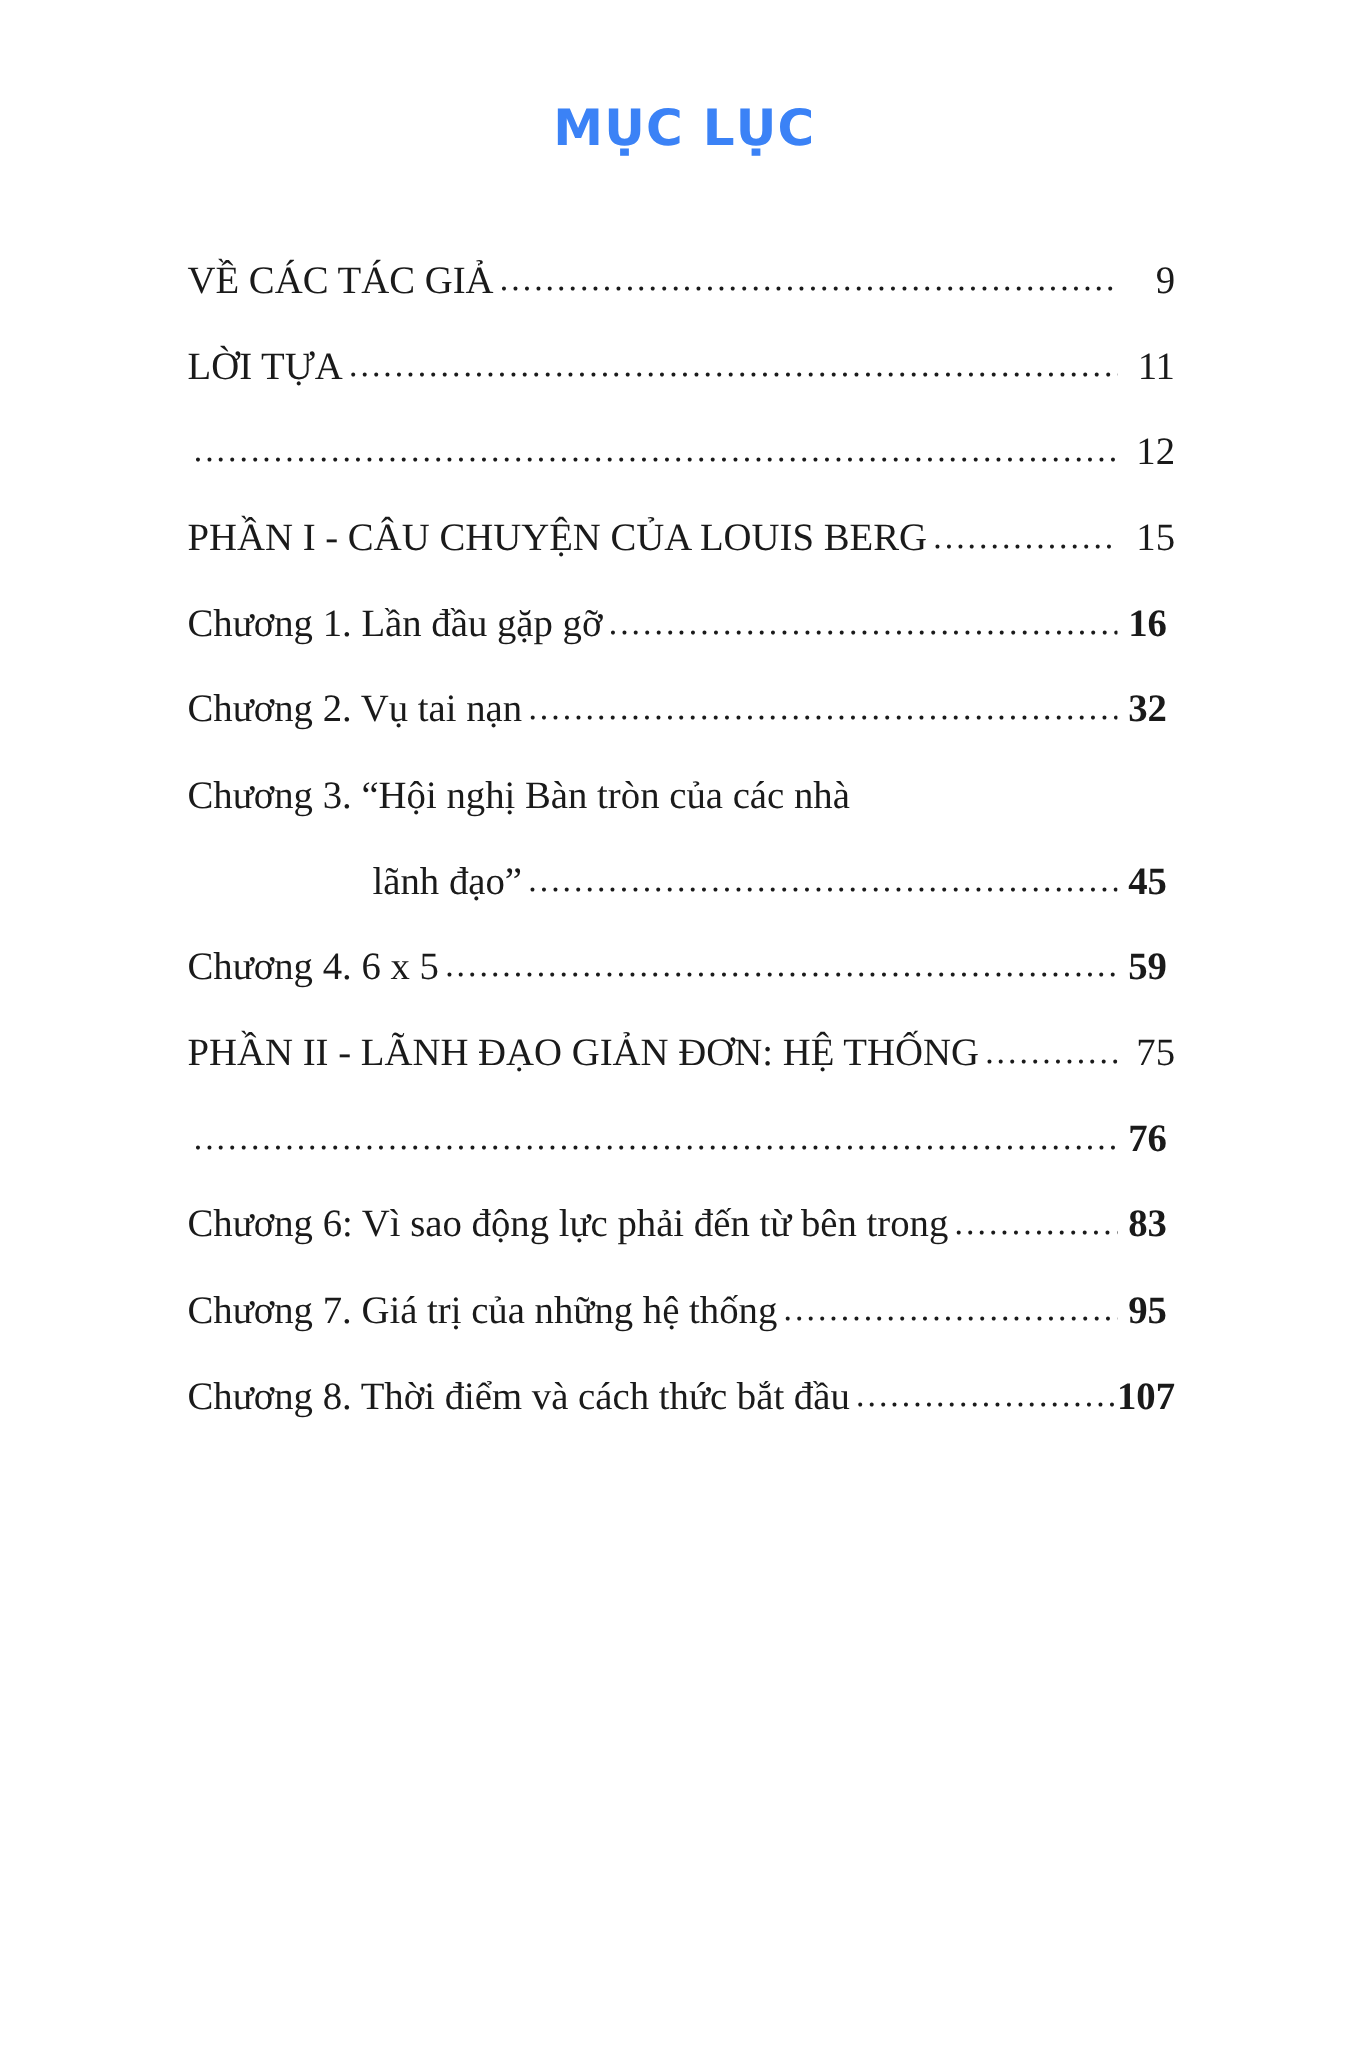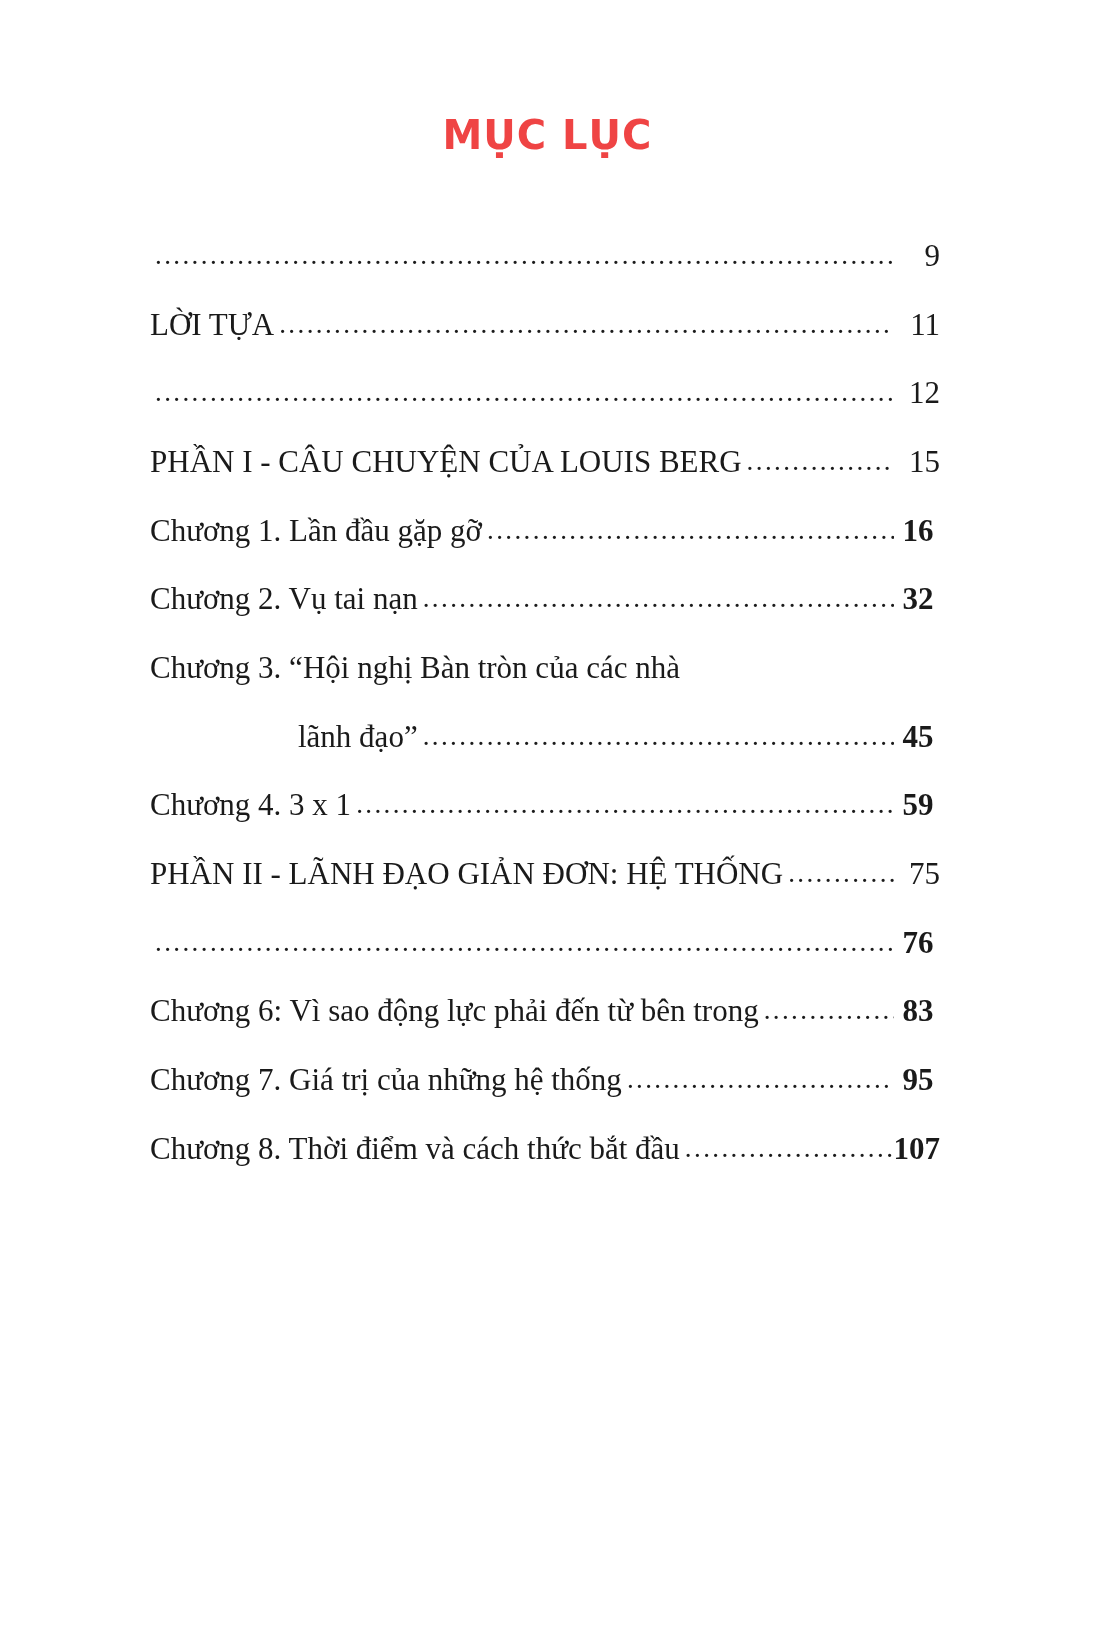--- a/index.html
+++ b/index.html
@@ -20,22 +20,22 @@
     height: 1646px;
     box-sizing: border-box;
     padding: 0;
   }
   .toc-title {
     text-align: center;
     font-family: "DejaVu Sans", sans-serif;
     font-weight: bold;
     font-size: 40px;
     letter-spacing: 1px;
-    color: #ef4444;
-    margin-top: 112px;
+    color: #3b82f6;
+    margin-top: 80px;
     margin-bottom: 0;
   }
   .toc-list {
     margin: 78px 0 0 0;
     padding: 0 155px 0 150px;
     list-style: none;
   }
   .toc-entry {
     display: flex;
     align-items: baseline;
@@ -94,20 +94,21 @@
 </style>
 </head>
 <body>
 
 <div class="page">
 
   <h1 class="toc-title">MỤC LỤC</h1>
 
   <ul class="toc-list">
       <li class="toc-entry front">
+        <span class="label">VỀ CÁC TÁC GIẢ</span>
         <span class="leader">................................................................................................................................</span>
         <span class="page-num">9</span>
       </li>
       <li class="toc-entry front">
         <span class="label">LỜI TỰA</span>
         <span class="leader">................................................................................................................................</span>
         <span class="page-num">11</span>
       </li>
       <li class="toc-entry front">
         <span class="leader">................................................................................................................................</span>
@@ -131,21 +132,21 @@
       <li class="toc-entry chapter nodots">
         <span class="label">Chương 3. “Hội nghị Bàn tròn của các nhà</span>
         <span class="page-num"></span>
       </li>
       <li class="toc-entry chapter cont">
         <span class="label">lãnh đạo”</span>
         <span class="leader">................................................................................................................................</span>
         <span class="page-num">45</span>
       </li>
       <li class="toc-entry chapter">
-        <span class="label">Chương 4. 3 x 1</span>
+        <span class="label">Chương 4. 6 x 5</span>
         <span class="leader">................................................................................................................................</span>
         <span class="page-num">59</span>
       </li>
       <li class="toc-entry part">
         <span class="label">PHẦN II - LÃNH ĐẠO GIẢN ĐƠN: HỆ THỐNG</span>
         <span class="leader">................................................................................................................................</span>
         <span class="page-num">75</span>
       </li>
       <li class="toc-entry chapter">
         <span class="leader">................................................................................................................................</span>

